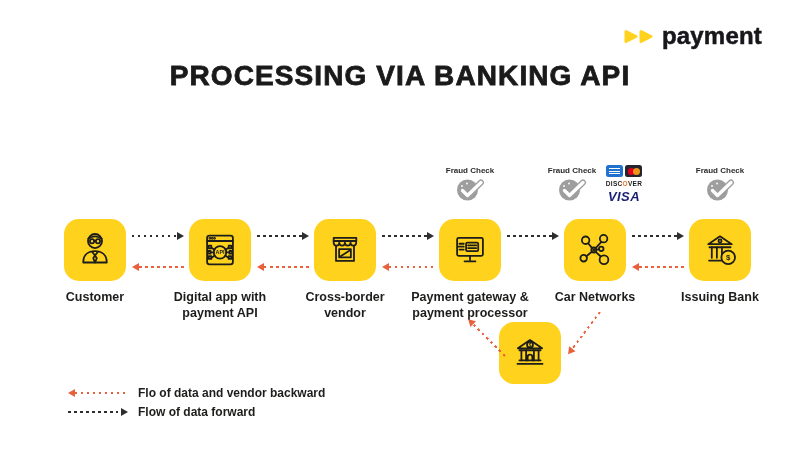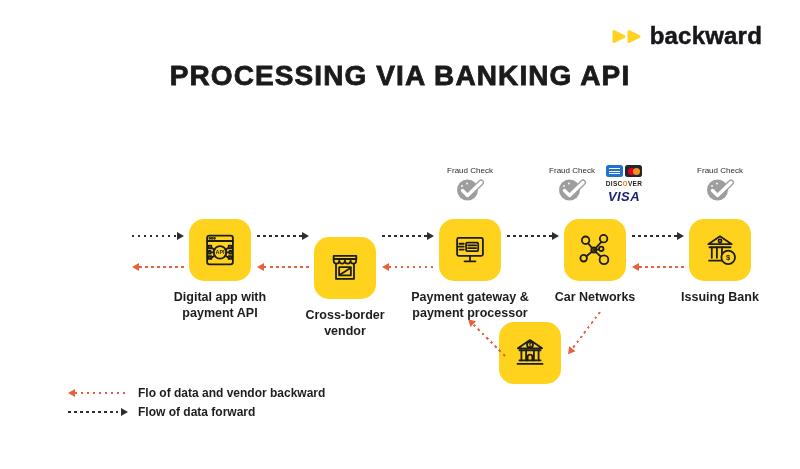--- a/index.html
+++ b/index.html
@@ -23,21 +23,21 @@
   
   .harrow{position:absolute;display:flex;align-items:center;height:8px;}
   .harrow .line{flex:1;height:2px;background:repeating-linear-gradient(to right,var(--ac) 0 2.5px,transparent 2.5px 6px);}
   .harrow .head{width:0;height:0;border-top:4px solid transparent;border-bottom:4px solid transparent;}
   .fwd .head{border-left:7px solid var(--ac);}
   .bwd .head{border-right:7px solid var(--ac);}
   .red{--ac:#E8603C;} .blk{--ac:#2e2e2e;}
   .diag{transform-origin:0 50%;}
   
   .fraud{position:absolute;top:166px;width:60px;text-align:center;}
-  .flabel{font-size:8px;font-weight:400;color:#2a2a2a;margin-bottom:1px;}
+  .flabel{font-size:8px;font-weight:700;color:#2a2a2a;margin-bottom:1px;}
   
   .cards{position:absolute;left:601px;top:165px;width:46px;text-align:center;}
   .cardrow{display:flex;gap:2px;justify-content:center;}
   .card{width:17px;height:12px;border-radius:2.5px;position:relative;display:inline-block;}
   .amex{background:#1F72CD;}
   .amex i{position:absolute;left:3px;right:3px;height:1px;background:#fff;}
   .mc{background:#26242e;}
   .mc i{position:absolute;width:7px;height:7px;border-radius:50%;top:2.5px;}
   .mc .c1{left:2.5px;background:#EB001B;} .mc .c2{left:7.5px;background:#F79E1B;opacity:.95;}
   .discover{font-size:6.5px;font-weight:800;letter-spacing:.3px;color:#1d1d1b;margin-top:3px;}
@@ -51,21 +51,21 @@
 
 <div class="canvas">
 
   <div class="logo">
     <svg width="32" height="17" viewBox="0 0 32 17">
       <g fill="#FFD21E" stroke="#FFD21E" stroke-width="3" stroke-linejoin="round">
         <path d="M3 3.5 L13 8.5 L3 13.5 Z"></path>
         <path d="M18 3.5 L28 8.5 L18 13.5 Z"></path>
       </g>
     </svg>
-    <span class="logo-text">backward</span>
+    <span class="logo-text">payment</span>
   </div>
 
   <div class="title">
     <span>PROCESSING VIA BANKING API</span>
   </div>
 
   <div class="fraud" style="left:440px;">
     <div class="flabel">Fraud Check</div>
     <svg width="30" height="27" viewBox="0 0 30 27">
       <circle cx="12.5" cy="14" r="10.5" fill="#9E9E9E"></circle>
@@ -122,20 +122,37 @@
         </span>
       <span class="card mc">
           <i class="c1"></i>
           <i class="c2"></i>
         </span>
     </div>
     <div class="discover"><span>DISC</span><span class="o">O</span><span>VER</span></div>
     <div class="visa">VISA</div>
   </div>
 
+  <div class="node" style="left:64px;top:219px;">
+    <div class="tile">
+      <svg viewBox="0 0 64 64">
+          <g class="ic">
+        <circle cx="32" cy="20.5" r="9"></circle>
+        <path d="M23.5 17.5 Q32 11.5 40.5 17.5"></path>
+        <circle cx="28.2" cy="20.8" r="2.7"></circle>
+            <circle cx="35.8" cy="20.8" r="2.7"></circle>
+        <path d="M30.9 20.3 h2.2"></path>
+        <path d="M17 47.5 c0 -9.5 6.5 -14 15 -14 s15 4.5 15 14 v.5 h-30 z"></path>
+        <path d="M28.5 34.5 l3.5 4.5 3.5 -4.5"></path>
+        <path d="M32 39 l-2.3 3.5 2.3 5.5 2.3 -5.5 z"></path>
+      </g>
+        </svg>
+    </div>
+    <div class="nlabel" style="width:100px;">Customer</div>
+  </div>
 
   <div class="node" style="left:189px;top:219px;">
     <div class="tile">
       <svg viewBox="0 0 64 64">
           <g class="ic">
         <rect x="15.5" y="13.5" width="33" height="37" rx="3"></rect>
         <path d="M15.5 20.5 h33"></path>
         <circle cx="19" cy="17" r=".6" fill="#1d1d1b"></circle>
             <circle cx="22" cy="17" r=".6" fill="#1d1d1b"></circle>
             <circle cx="25" cy="17" r=".6" fill="#1d1d1b"></circle>
@@ -148,21 +165,21 @@
             <rect x="44.1" y="33.3" width="3.4" height="3.4"></rect>
             <rect x="43.1" y="40" width="3.4" height="3.4"></rect>
         <path d="M43 29 l-4 2.6 M44 35 h-4 M43 42 l-4 -2.7"></path>
       </g>
       <text class="svgtxt" x="32" y="37.6" font-size="7">API</text>
         </svg>
     </div>
     <div class="nlabel" style="width:124px;">Digital app with payment API</div>
   </div>
 
-  <div class="node" style="left:314px;top:219px;margin-top:18px;">
+  <div class="node" style="left:314px;top:219px;">
     <div class="tile">
       <svg viewBox="0 0 64 64">
           <g class="ic">
         <path d="M17.5 16.5 h29 v4 h-29 z"></path>
         <path d="M17.5 20.5 v2.2 a3.6 3.6 0 0 0 7.2 0 a3.6 3.6 0 0 0 7.2 0 a3.6 3.6 0 0 0 7.2 0 a3.6 3.6 0 0 0 7.2 0 v-2.2"></path>
         <path d="M20.5 27 V46 H43.5 V27"></path>
         <rect x="24.5" y="31" width="15" height="10.5"></rect>
         <path d="M26.5 40 L38 32.5"></path>
       </g>
         </svg>

